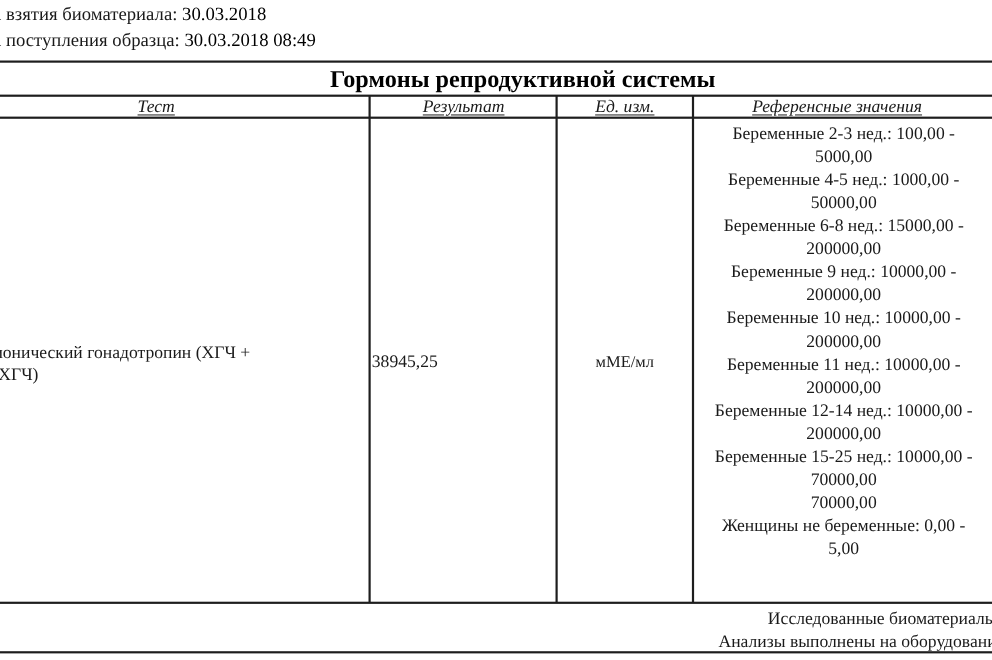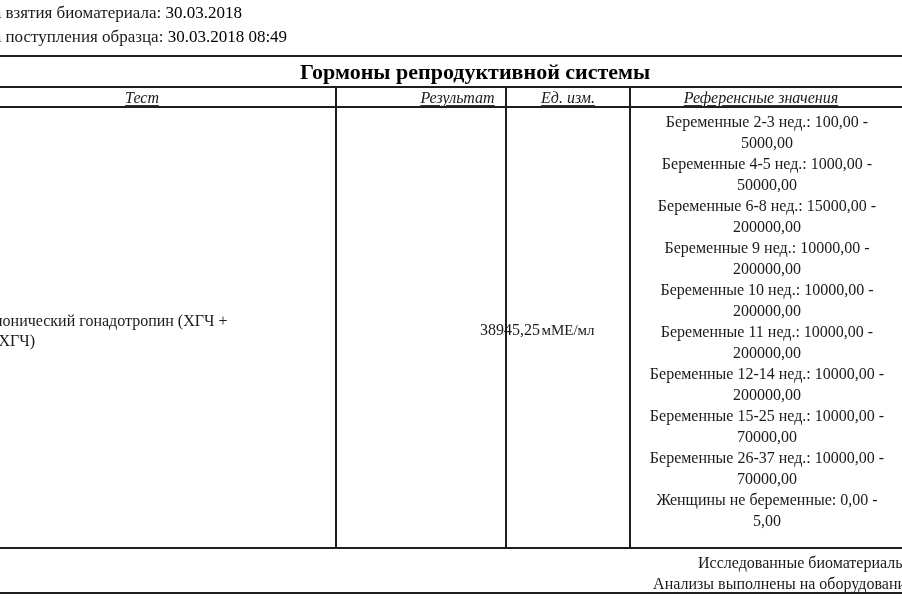--- a/index.html
+++ b/index.html
@@ -57,38 +57,38 @@
       font-size: 16px;
       font-style: italic;
       text-align: center;
       line-height: 19px;
       white-space: nowrap;
       text-decoration: underline;
       text-decoration-color: #333;
       text-underline-offset: 2px;
     }
     #h-test { left: 0; width: 336px; left: -26px; }
-    #h-result { left: 338px; width: 167px; padding-left: 36px; }
+    #h-result { left: 338px; width: 167px; }
     #h-unit { left: 507px; width: 122px; }
     #h-ref { left: 631px; width: 260px; }
 
     .cell-test {
       position: absolute;
       top: 311px;
       left: -14px;
       width: 340px;
       font-size: 16px;
       line-height: 20px;
     }
     .cell-result {
       position: absolute;
       top: 320px;
       left: 338px;
       width: 202px;
-      text-align: right;
+      text-align: left;
       font-size: 16px;
       line-height: 20px;
     }
     .cell-unit {
       position: absolute;
       top: 320px;
       left: 507px;
       width: 122px;
       text-align: center;
       font-size: 15px;
@@ -187,21 +187,20 @@
   </li>
   <li>
     <span class="ref-label">Беременные 12-14 нед.: 10000,00 -</span>
     <span class="ref-range">200000,00</span>
   </li>
   <li>
     <span class="ref-label">Беременные 15-25 нед.: 10000,00 -</span>
     <span class="ref-range">70000,00</span>
   </li>
   <li>
-    <span class="ref-label">Беременные 26-37 нед.: 10000,00 -</span>
     <span class="ref-range">70000,00</span>
   </li>
   <li>
     <span class="ref-label">Женщины не беременные: 0,00 -</span>
     <span class="ref-range">5,00</span>
   </li>
 </ul>
 
 <div class="footer-line" id="footer-1">Исследованные биоматериалы</div>
 <div class="footer-line" id="footer-2">Анализы выполнены на оборудовани</div>

